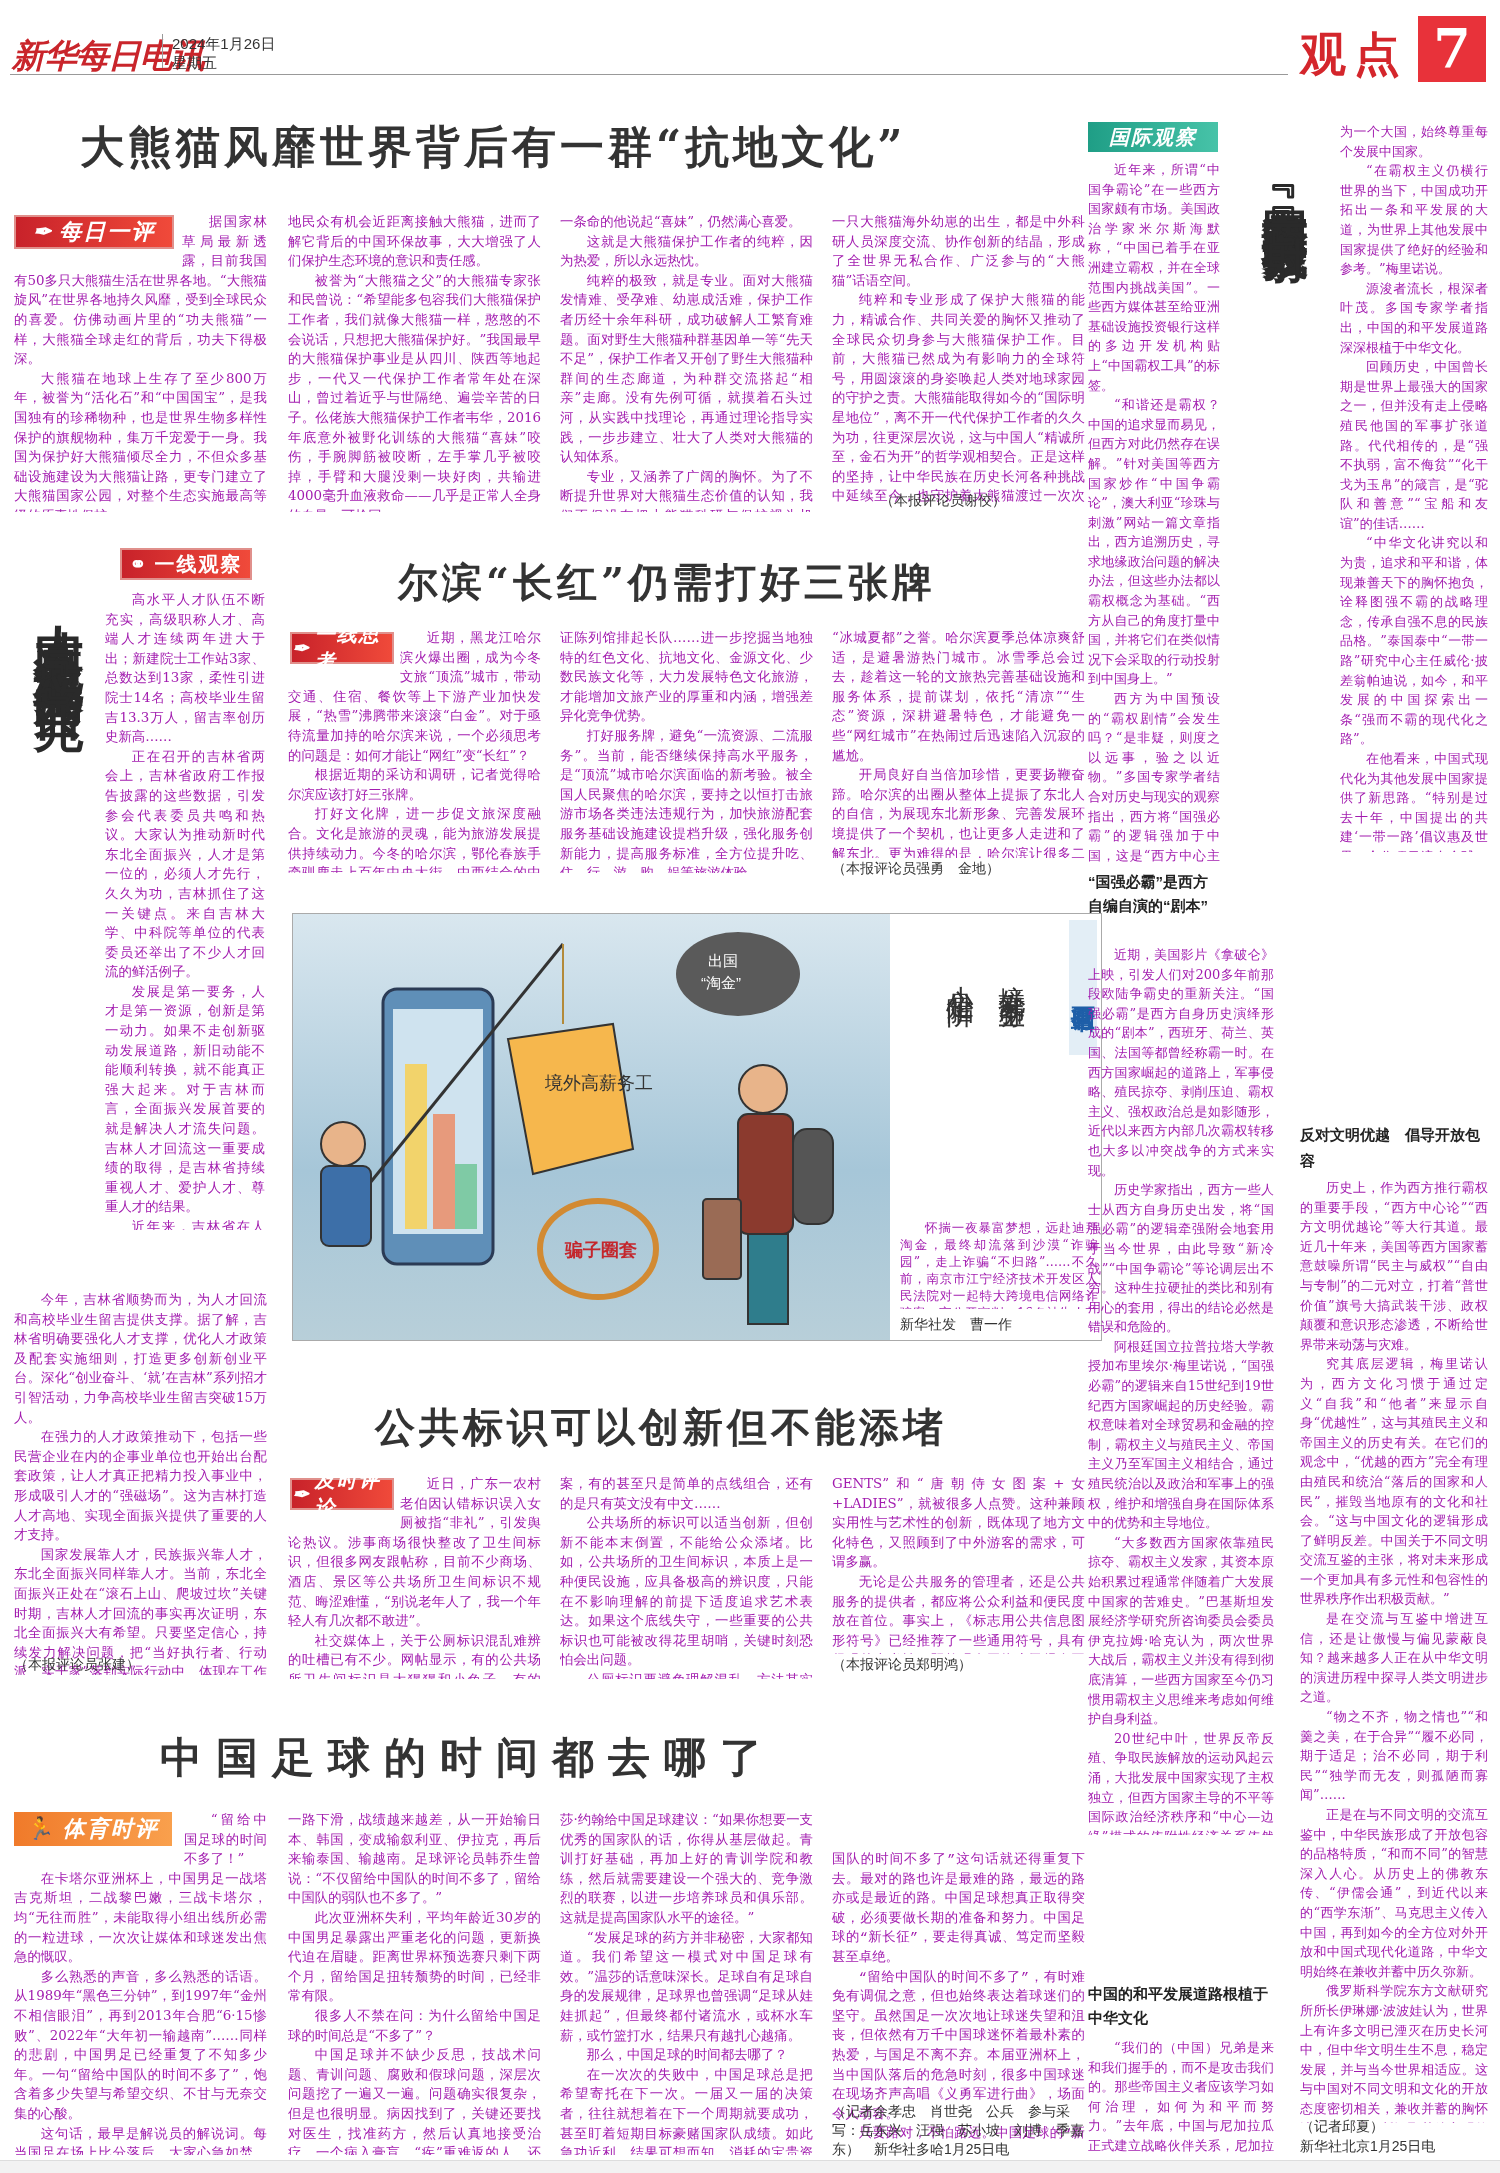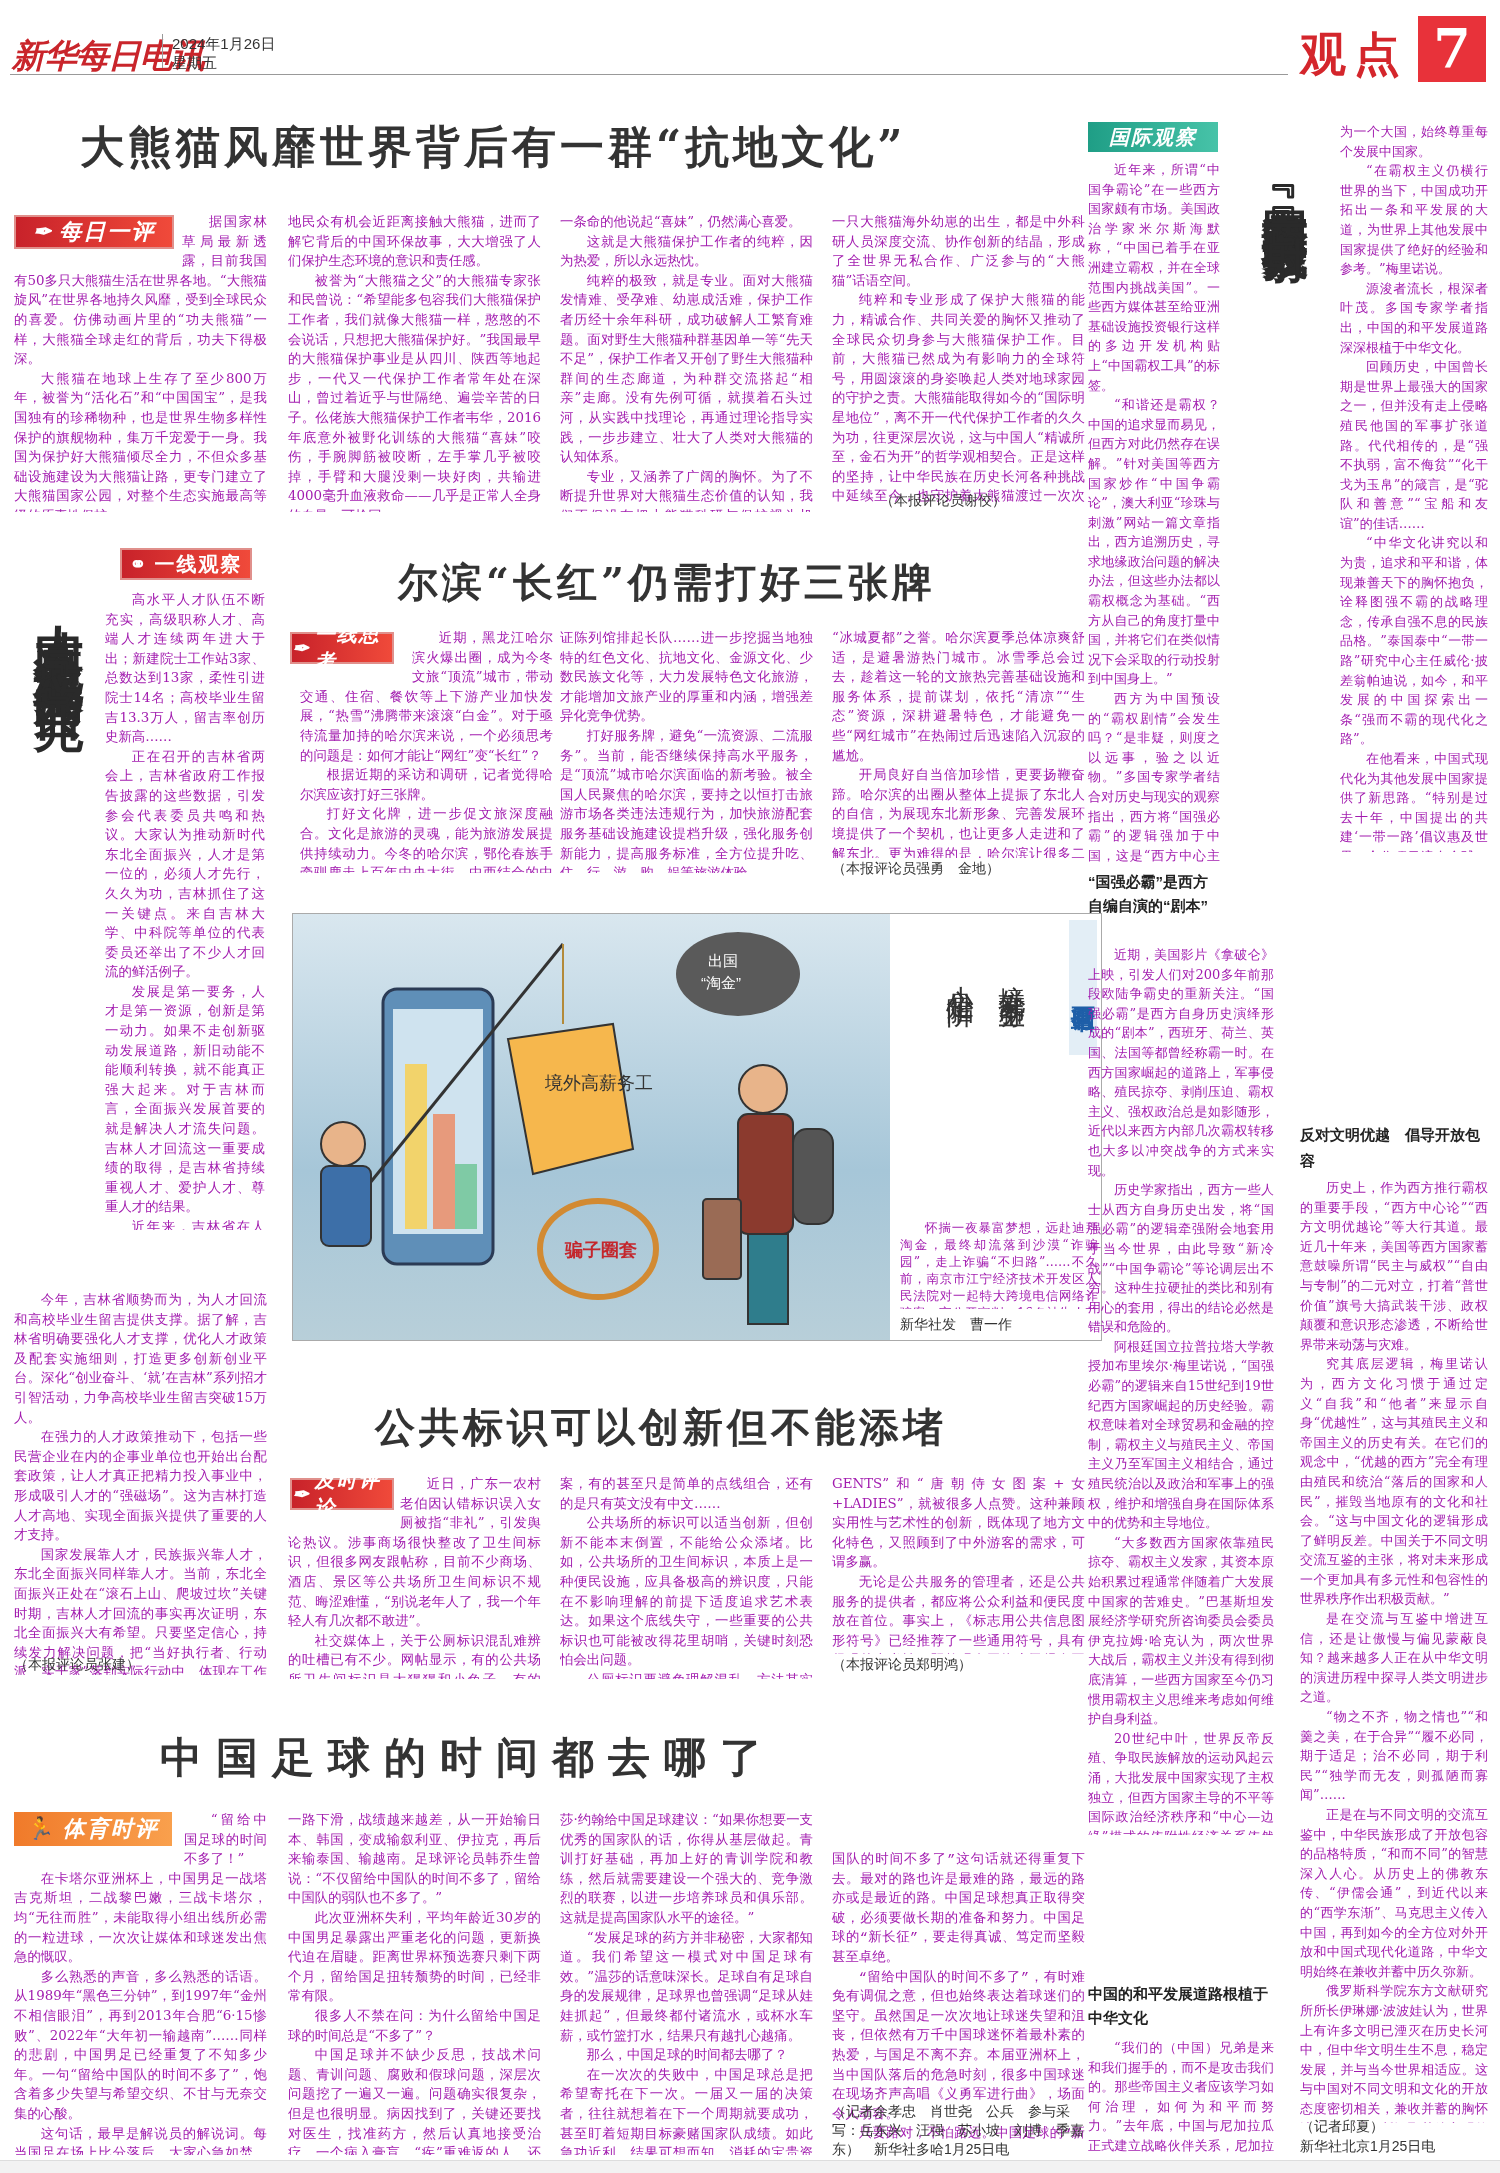--- a/index.html
+++ b/index.html
@@ -84,21 +84,21 @@
   <p>在强力的人才政策推动下，包括一些民营企业在内的企事业单位也开始出台配套政策，让人才真正把精力投入事业中，形成吸引人才的“强磁场”。这为吉林打造人才高地、实现全面振兴提供了重要的人才支持。</p>
   <p>国家发展靠人才，民族振兴靠人才，东北全面振兴同样靠人才。当前，东北全面振兴正处在“滚石上山、爬坡过坎”关键时期，吉林人才回流的事实再次证明，东北全面振兴大有希望。只要坚定信心，持续发力解决问题，把“当好执行者、行动派、实干家”落到实际行动中、体现在工作成效中，东北全面振兴一定能实现。</p>
 </div>
 <div class="abs byline" style="left:14px;top:1656px;width:253px;">（本报评论员张建）</div>
 
 <div class="abs headline" style="left:388px;top:555px;font-size:40px;margin-left:10px;">尔滨“长红”仍需打好三张牌</div>
 <div class="abs tag tag-red" style="left:290px;top:632px;width:104px;height:32px;font-size:20px;">
   <span style="margin-right:4px">✒</span>
     <span>一线思考</span>
 </div>
-<div class="abs col" style="left:300px;top:628px;width:253px;height:245px;">
+<div class="abs col" style="left:288px;top:628px;width:253px;height:245px;">
   <div style="float:left;width:112px;height:58px"></div>
   <p>近期，黑龙江哈尔滨火爆出圈，成为今冬文旅“顶流”城市，带动交通、住宿、餐饮等上下游产业加快发展，“热雪”沸腾带来滚滚“白金”。对于亟待流量加持的哈尔滨来说，一个必须思考的问题是：如何才能让“网红”变“长红”？</p>
   <p>根据近期的采访和调研，记者觉得哈尔滨应该打好三张牌。</p>
   <p>打好文化牌，进一步促文旅深度融合。文化是旅游的灵魂，能为旅游发展提供持续动力。今冬的哈尔滨，鄂伦春族手牵驯鹿走上百年中央大街、中西结合的中华巴洛克建筑群落人潮涌动、731部队罪</p>
 </div>
 <div class="abs col" style="left:560px;top:628px;width:253px;height:245px;">
   <p class="noind">证陈列馆排起长队……进一步挖掘当地独特的红色文化、抗地文化、金源文化、少数民族文化等，大力发展特色文化旅游，才能增加文旅产业的厚重和内涵，增强差异化竞争优势。</p>
   <p>打好服务牌，避免“一流资源、二流服务”。当前，能否继续保持高水平服务，是“顶流”城市哈尔滨面临的新考验。被全国人民聚焦的哈尔滨，要持之以恒打击旅游市场各类违法违规行为，加快旅游配套服务基础设施建设提档升级，强化服务创新能力，提高服务标准，全方位提升吃、住、行、游、购、娱等旅游体验。</p>
 
 </div>

